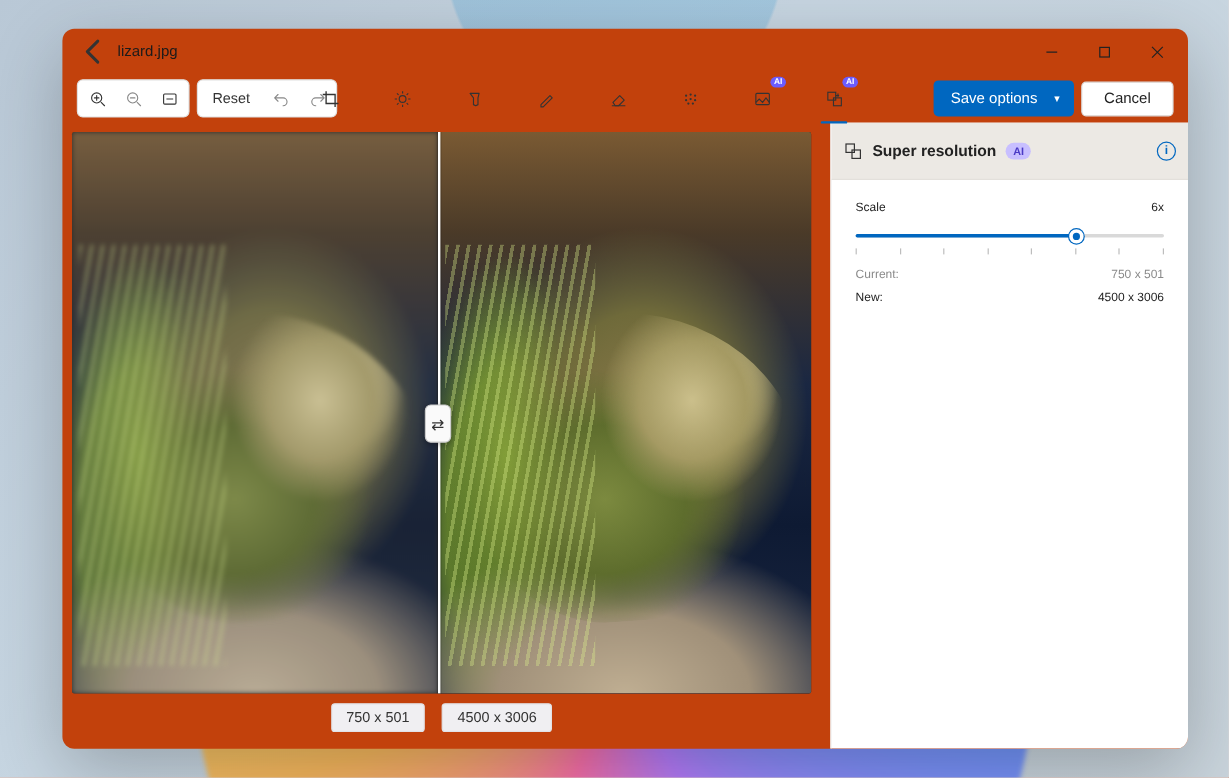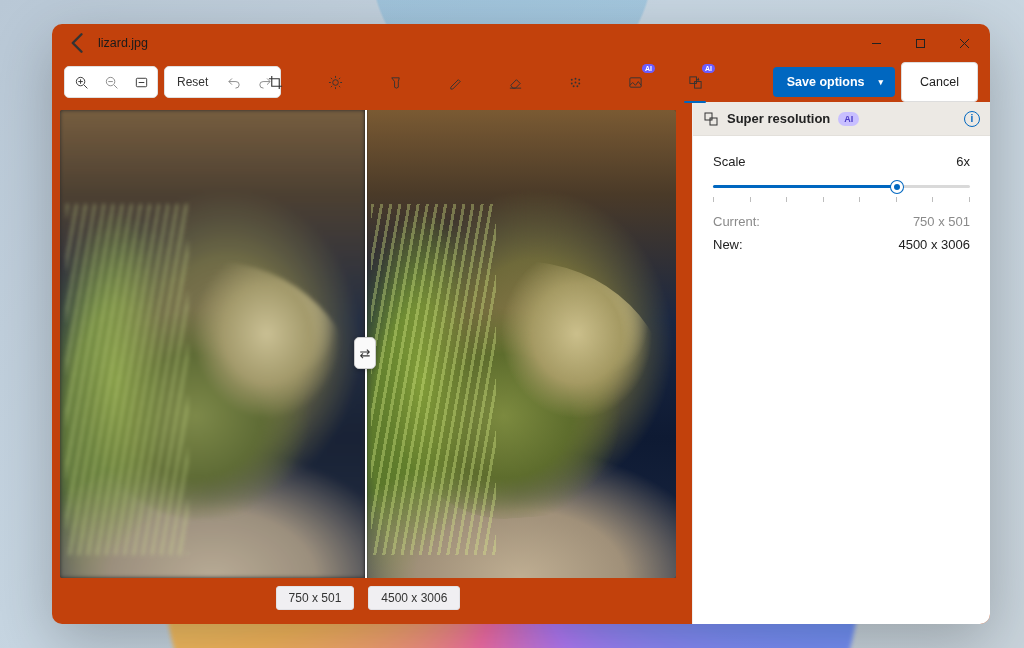--- a/index.html
+++ b/index.html
@@ -61,25 +61,25 @@
     padding:1px 3px; border-radius:6px; line-height:1;
   }
   .toolbar-spacer { flex:1; }
   .center-tools { display:flex; gap:30px; align-items:center; position:absolute; left:50%; transform:translateX(-58%); }
   .center-tools .icon-btn{ height:30px; width:30px; }
   .active-underline::after{
     content:""; position:absolute; left:4px; right:4px; bottom:-6px; height:2.5px; background:#0067c0; border-radius:2px;
   }
   .save-btn {
     height:30px; background:#0067c0; color:#fff; border:none; border-radius:4px;
-    font-size:12.5px; padding:0 12px 0 14px; display:flex; align-items:center; gap:14px;font-weight:bold;
+    font-size:12.5px; padding:0 12px 0 14px; display:flex; align-items:center; gap:14px;
   }
   .save-btn .chev { font-size:9px; }
   .cancel-btn {
-    height:40px; background:#fff; border:1px solid #ddd; border-radius:4px;
+    height:29px; background:#fff; border:1px solid #ddd; border-radius:4px;
     font-size:12.5px; padding:0 18px; color:#222;
   }
 
   
   .body { flex:1; display:flex; overflow:hidden; }
   .canvas-area { flex:1; display:flex; flex-direction:column; padding:8px 16px 14px 8px; }
   .canvas {
     flex:1; position:relative; border-radius:2px; overflow:hidden;
     background:#2a2a2a;
   }
@@ -131,30 +131,30 @@
   .dim-pill{
     font-size:12px; color:#333; background:#f0eff2; border:1px solid #e2e2e6;
     padding:4px 12px; border-radius:3px;
   }
 
   
   .side-panel {
     width:298px; border-left:1px solid #eee; background:#fff; display:flex; flex-direction:column;
   }
   .panel-header{
-    height:34px; background:#ece9e4; display:flex; align-items:center; gap:8px;
+    height:48px; background:#ece9e4; display:flex; align-items:center; gap:8px;
     padding:0 10px; font-size:13px; font-weight:600; color:#222;
     border-bottom:1px solid #e3e0db;
   }
   .panel-header .ai-pill{
     background:#c8bfff; color:#4a3ac5; font-size:9px; font-weight:700;
     padding:2px 6px; border-radius:8px;
   }
   .panel-header .info{ margin-left:auto; color:#0067c0; width:16px; height:16px; border:1.4px solid #0067c0; border-radius:50%; font-size:10px; display:flex;align-items:center;justify-content:center;}
-  .panel-body{ padding:18px 20px; font-size:13px; color:#222;}
+  .panel-body{ padding:18px 20px; font-size:10px; color:#222;}
   .row{ display:flex; justify-content:space-between; margin-bottom:8px;}
   .muted{ color:#8a8a8a;}
   .slider-wrap{ margin:6px 0 12px; }
   .slider{ width:100%; height:18px; position:relative; }
   .slider .rail{ position:absolute; left:0; right:0; top:8px; height:3px; background:#d9d9d9; border-radius:2px;}
   .slider .fill{ position:absolute; left:0; top:8px; height:3px; background:#0067c0; border-radius:2px;}
   .slider .thumb{ position:absolute; top:8px; width:12px; height:12px; background:#0067c0; border:3px solid #fff; box-shadow:0 0 0 1px #0067c0; border-radius:50%; transform:translate(-50%,-4px);}
   .ticks{ display:flex; margin-top:2px;}
   .ticks span{ flex:1; height:5px; border-left:1px solid #bdbdbd;}
   .ticks span:last-child{border-right:1px solid #bdbdbd;}

